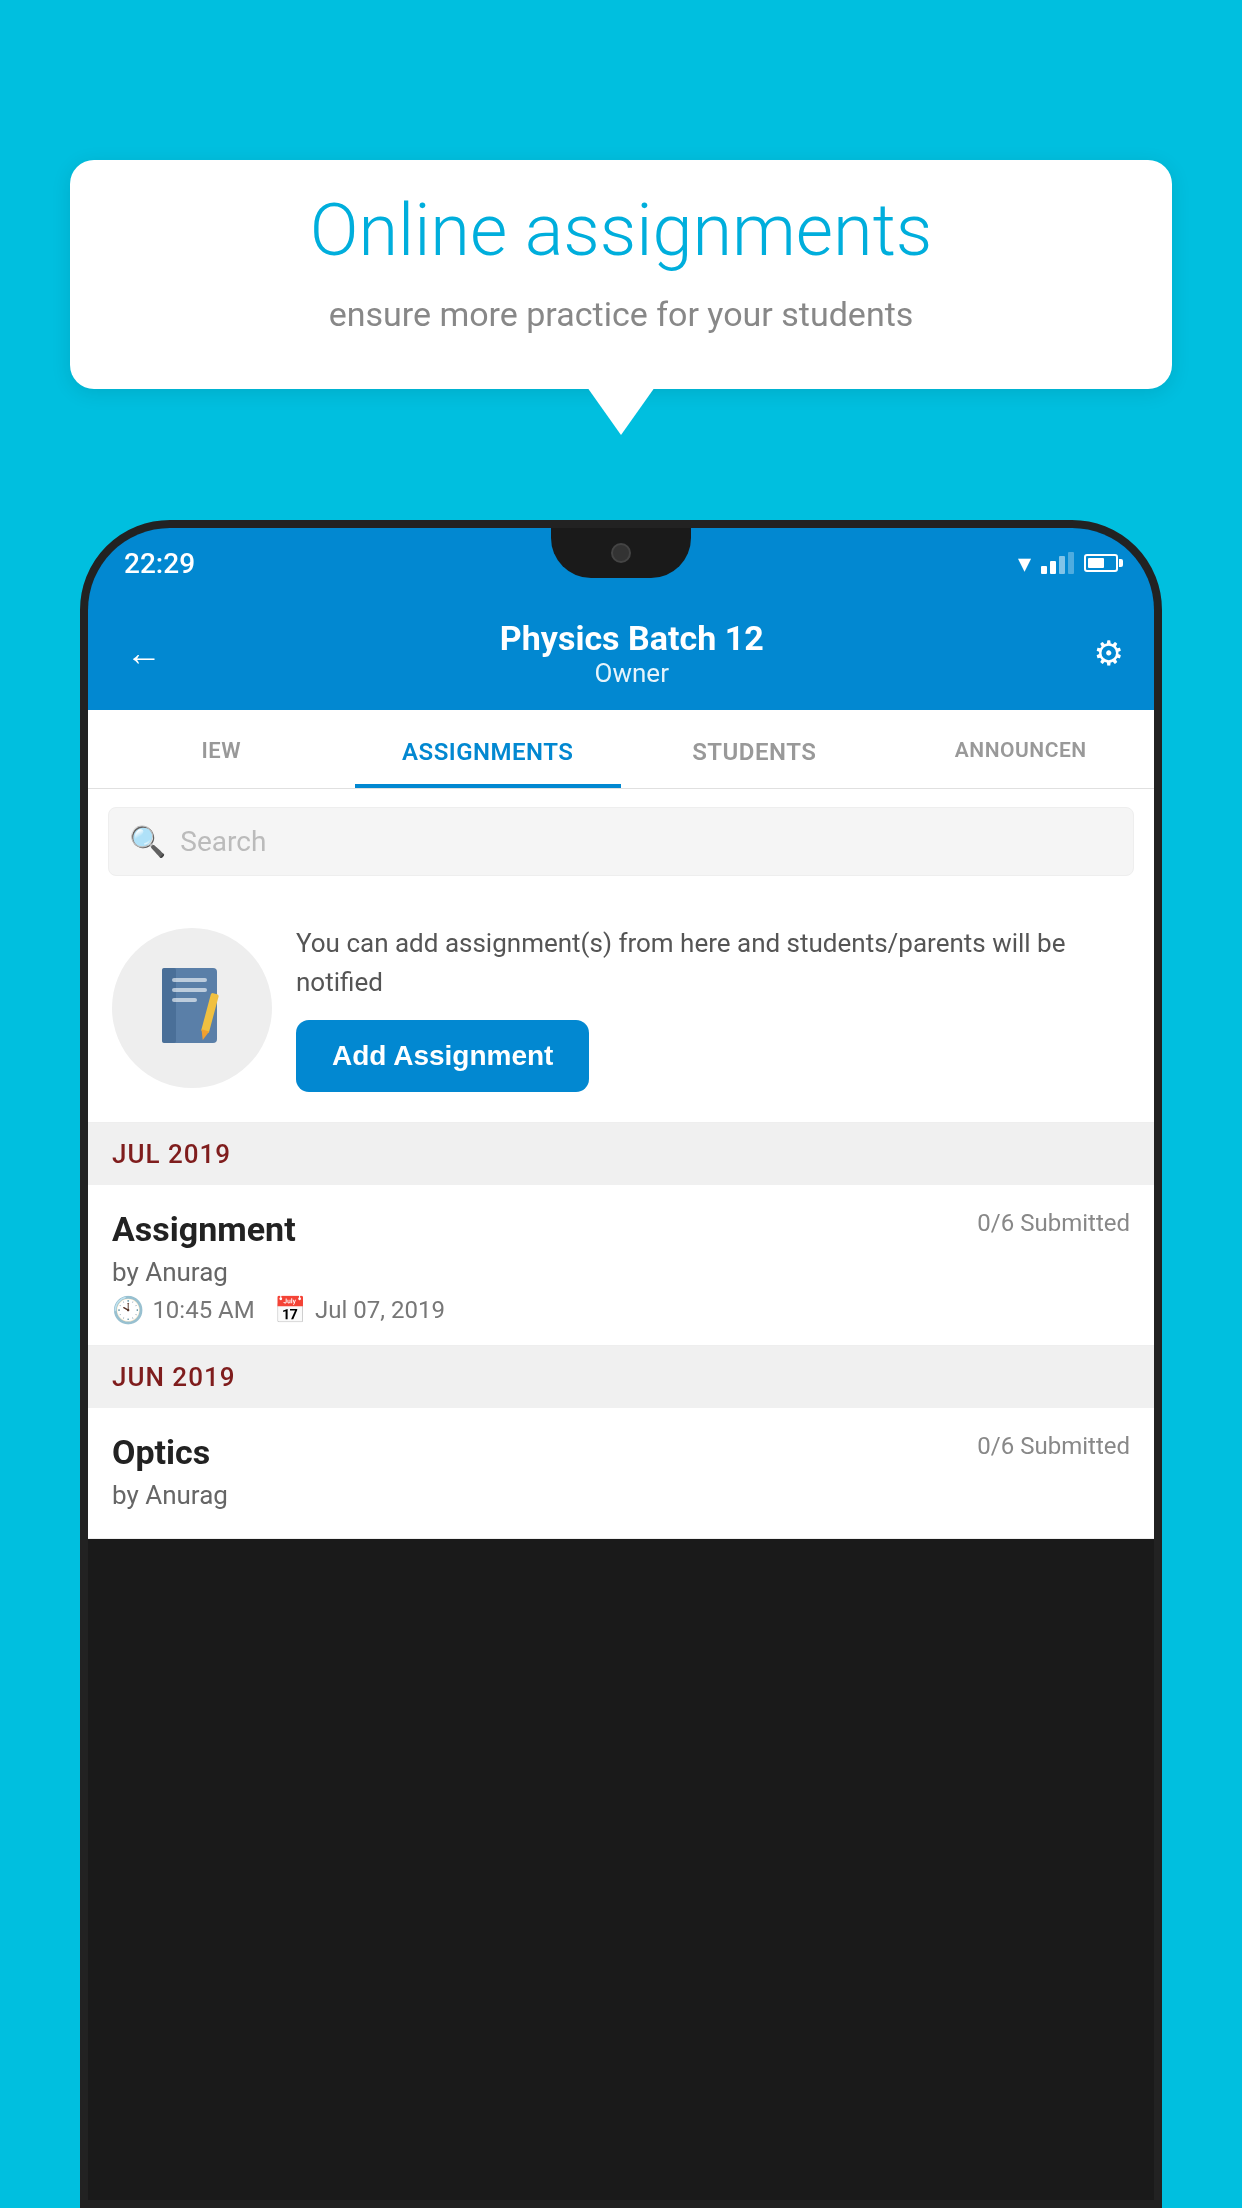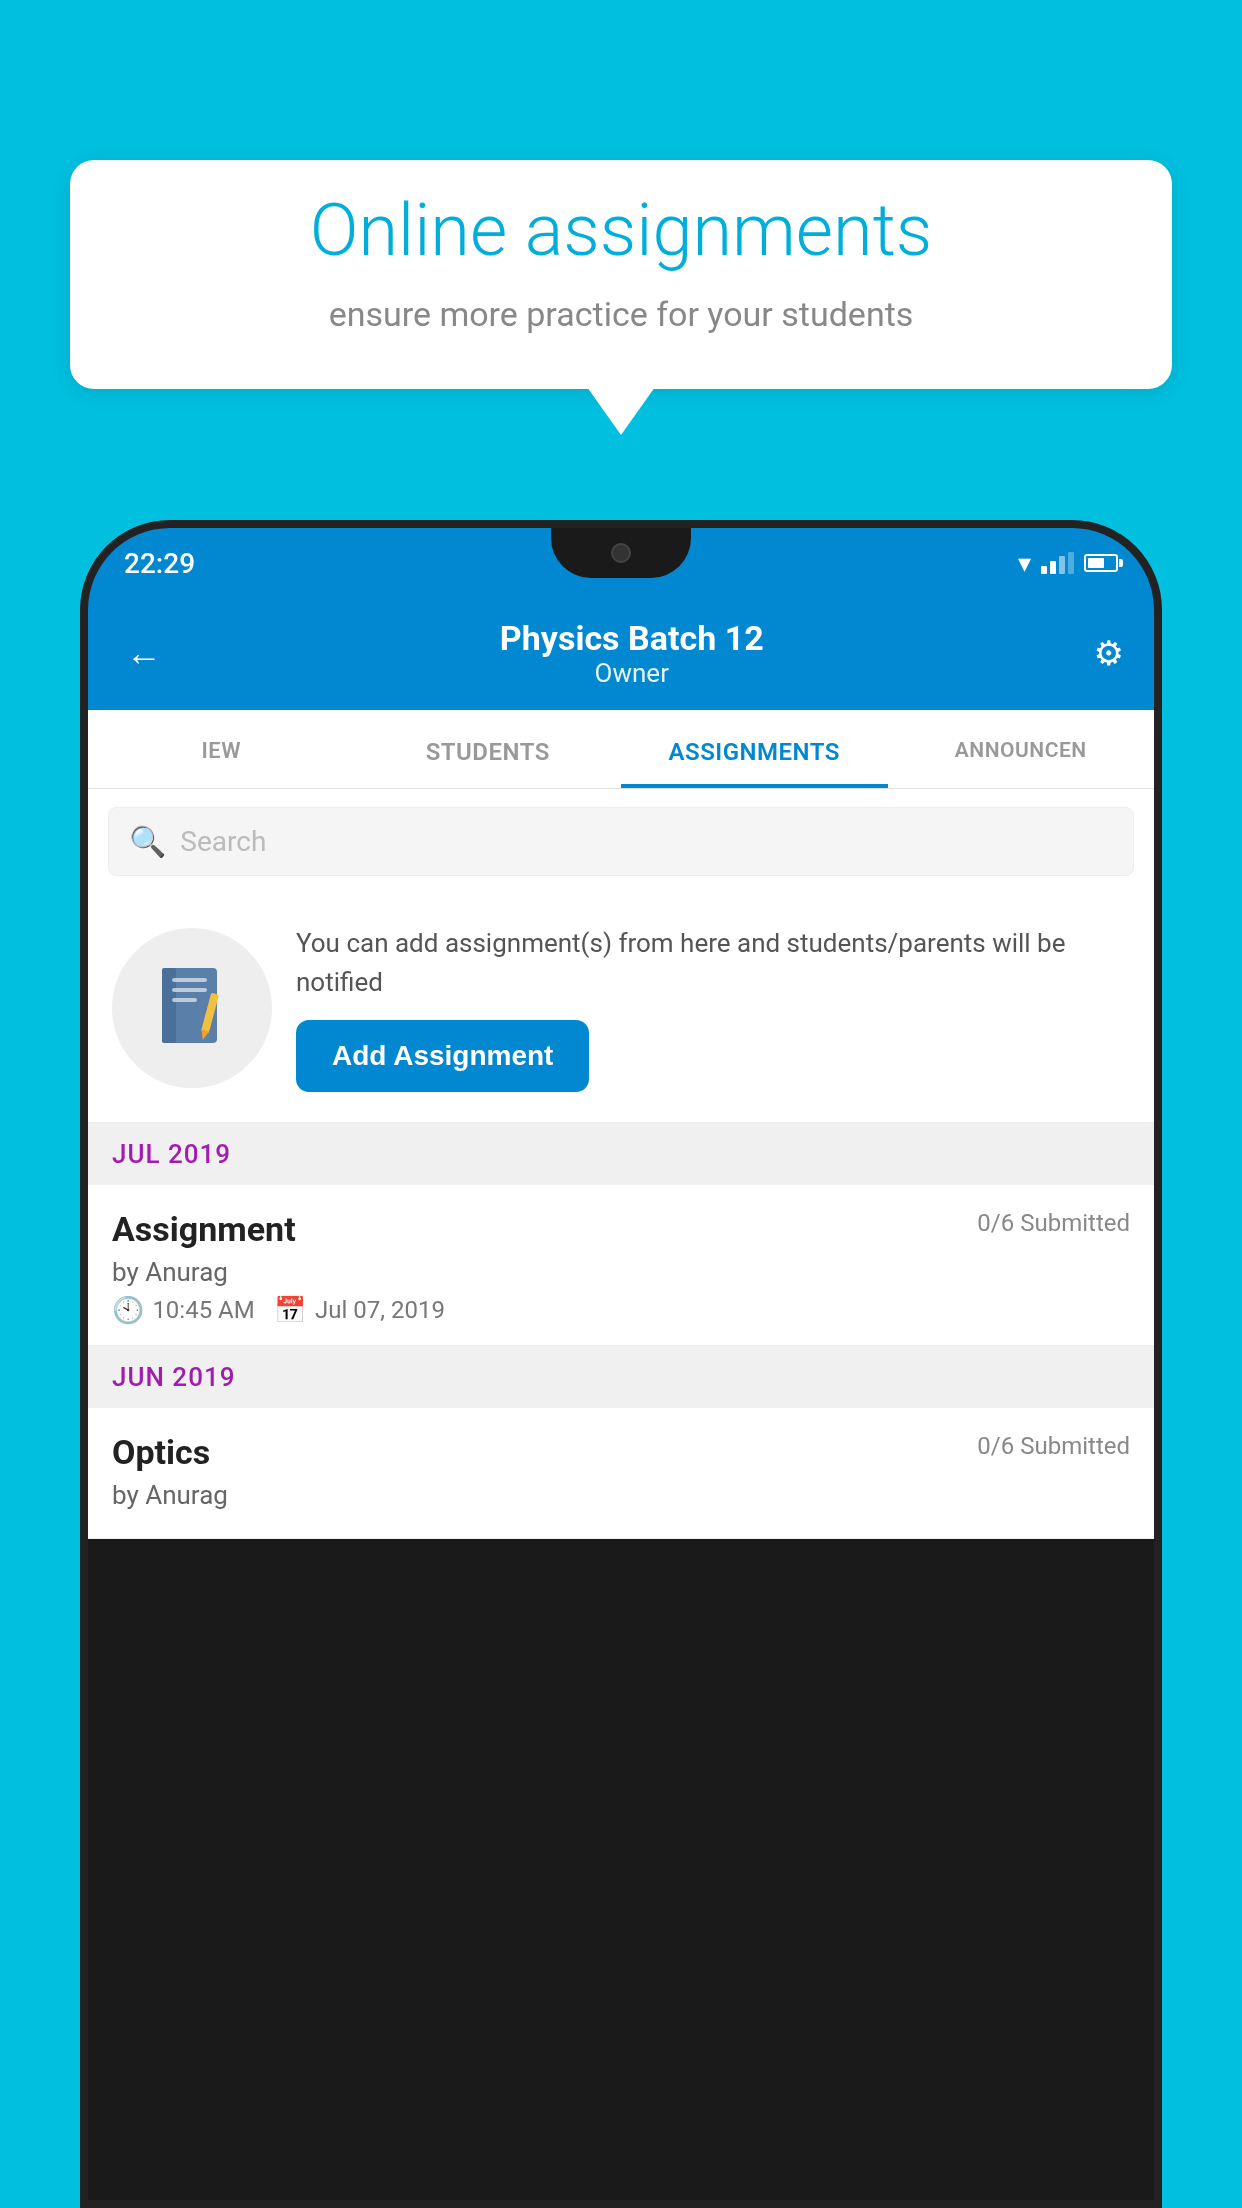--- a/index.html
+++ b/index.html
@@ -309,21 +309,21 @@
       font-size: 28px;
       font-weight: 600;
       cursor: pointer;
     }
 
     
     .section-header {
       background: #f0f0f0;
       padding: 16px 24px;
       font-size: 26px;
-      color: #a21caf;
+      color: #7f1d1d;
       font-weight: 500;
       letter-spacing: 1px;
     }
 
     
     .assignment-item {
       padding: 24px 24px 20px;
       border-bottom: 1px solid #eee;
       background: white;
     }
@@ -407,22 +407,22 @@
     <div class="back-btn">←</div>
     <div class="header-title-block">
       <div class="header-title">Physics Batch 12</div>
       <div class="header-subtitle">Owner</div>
     </div>
     <div class="settings-btn">⚙</div>
   </div>
 
   <div class="tabs-bar">
     <div class="tab" style="font-size:22px;">IEW</div>
+    <div class="tab active">ASSIGNMENTS</div>
     <div class="tab">STUDENTS</div>
-    <div class="tab active">ASSIGNMENTS</div>
     <div class="tab" style="font-size:21px;">ANNOUNCEN</div>
   </div>
 
   <div class="screen-content">
 
     <div class="search-bar-container">
       <div class="search-bar">
         <span class="search-icon-wrap">🔍</span>
         <span class="search-placeholder">Search</span>
       </div>

